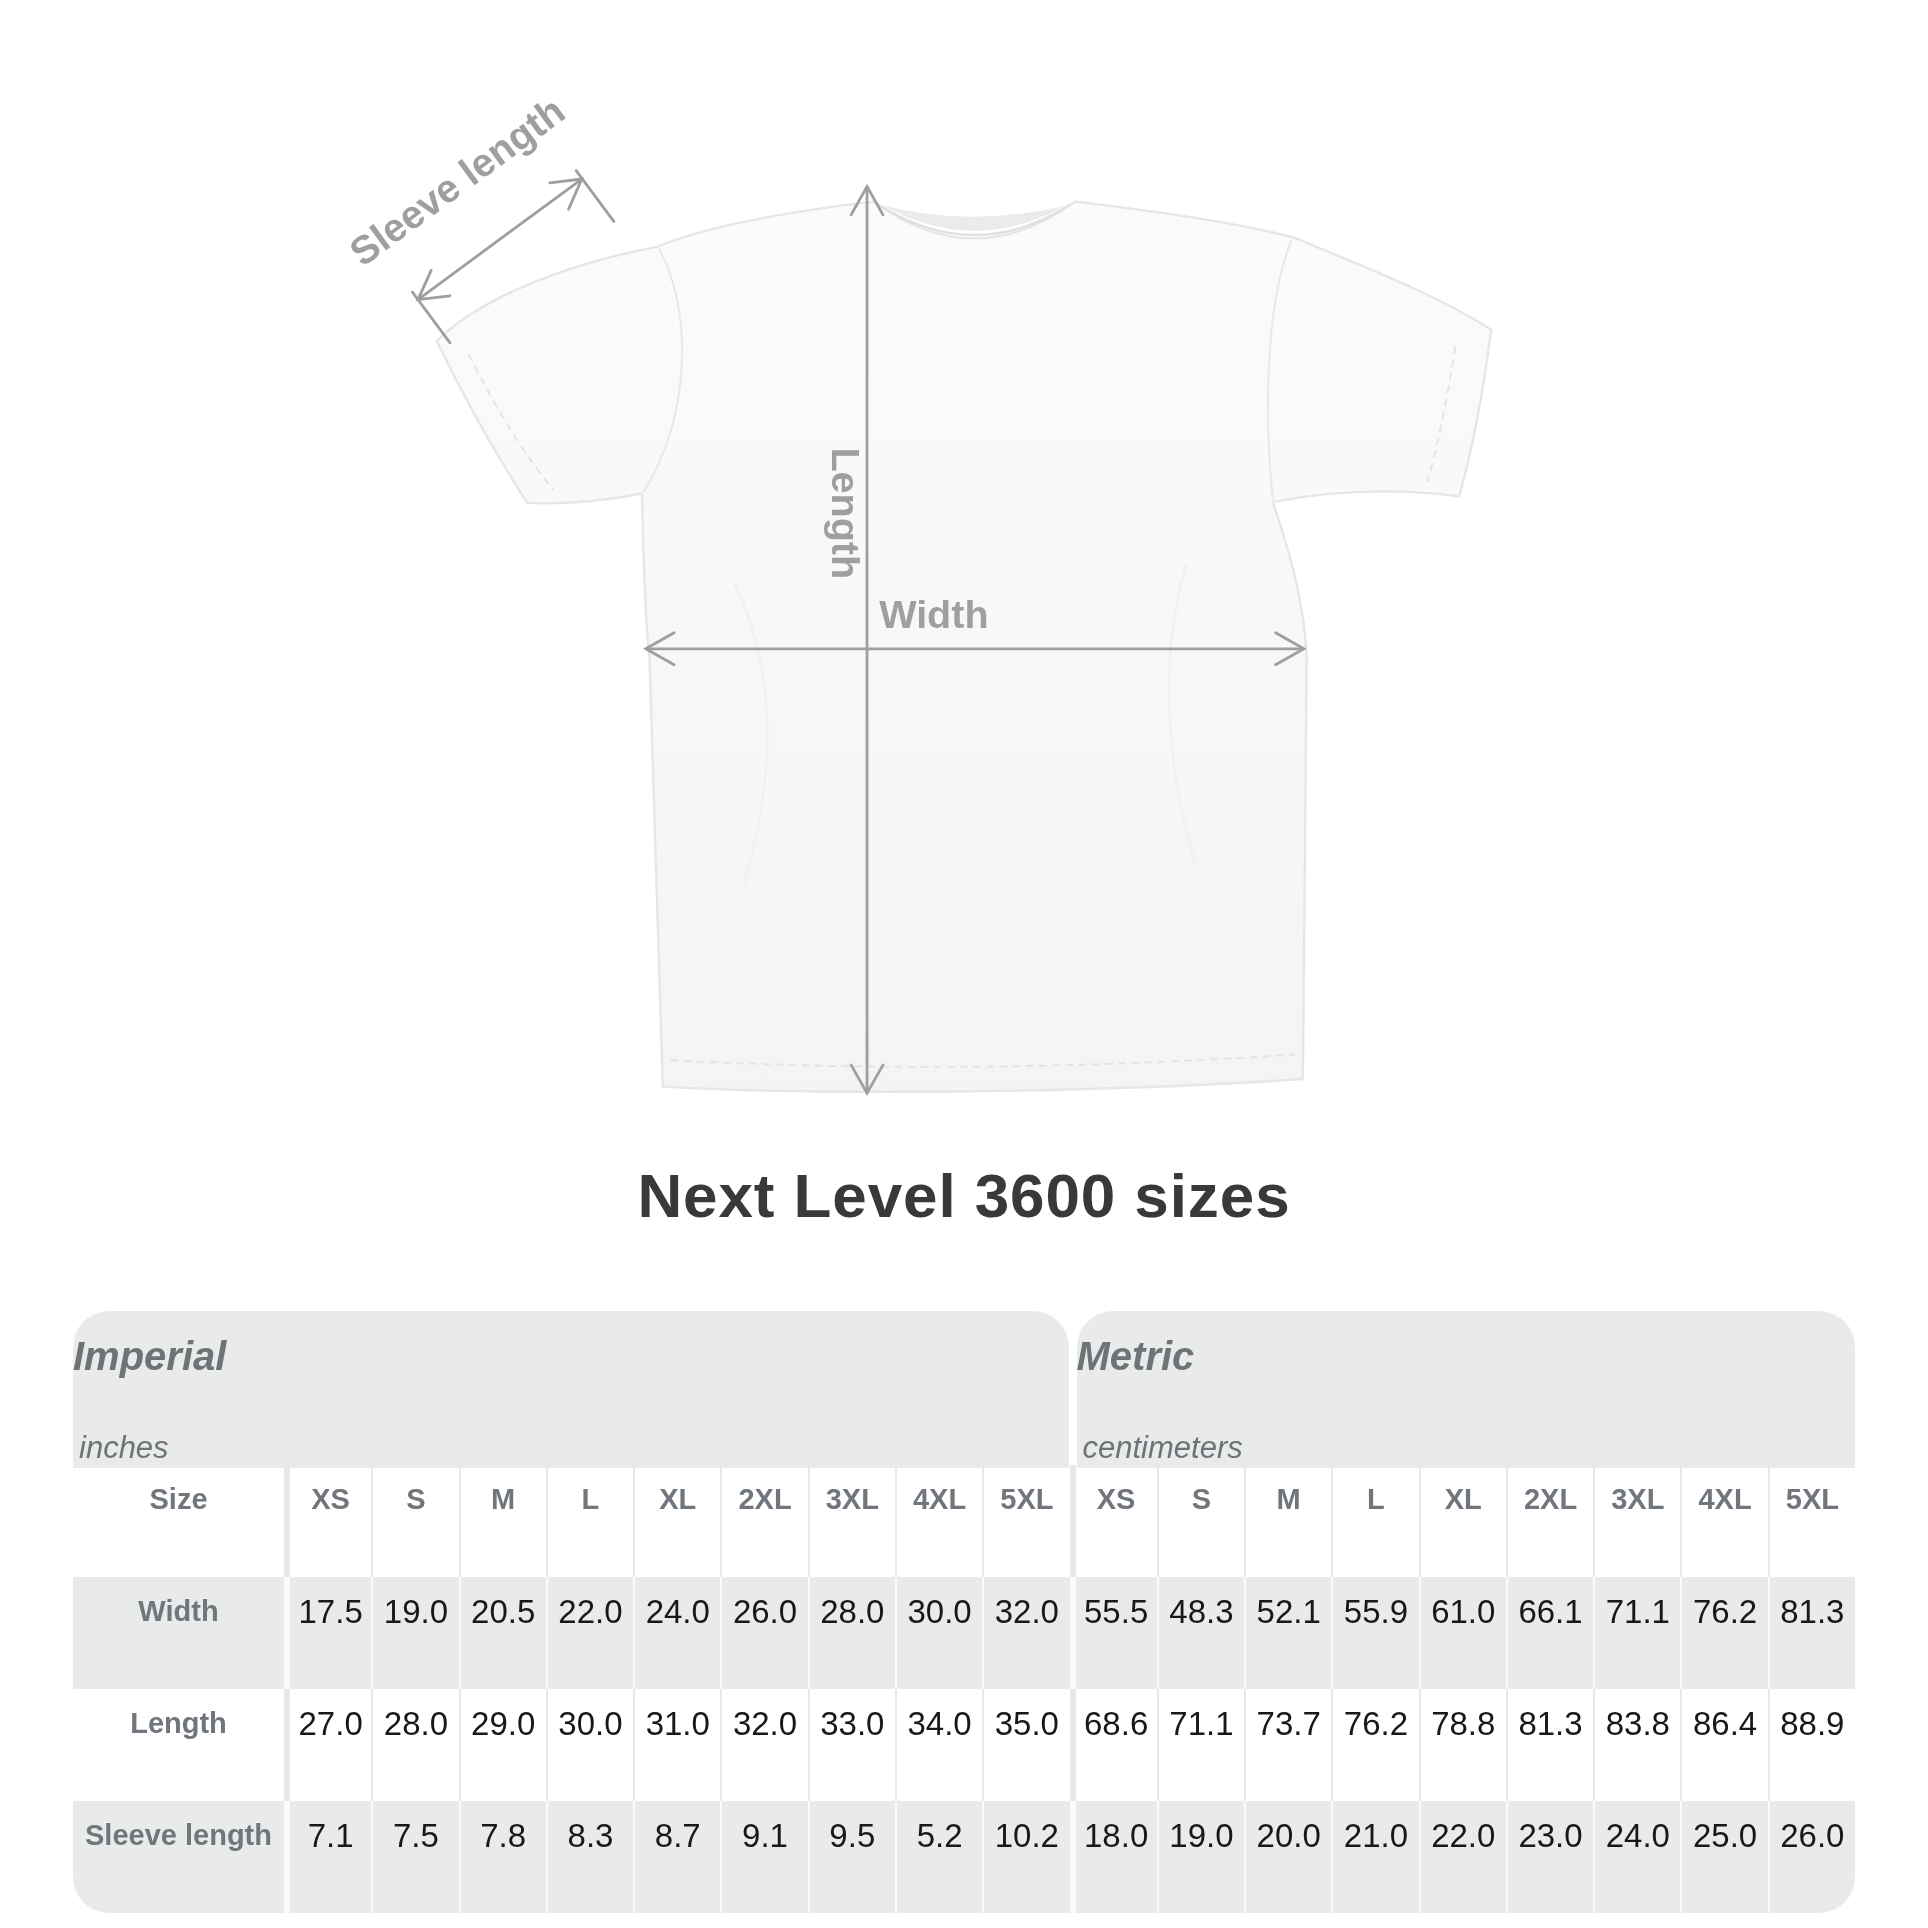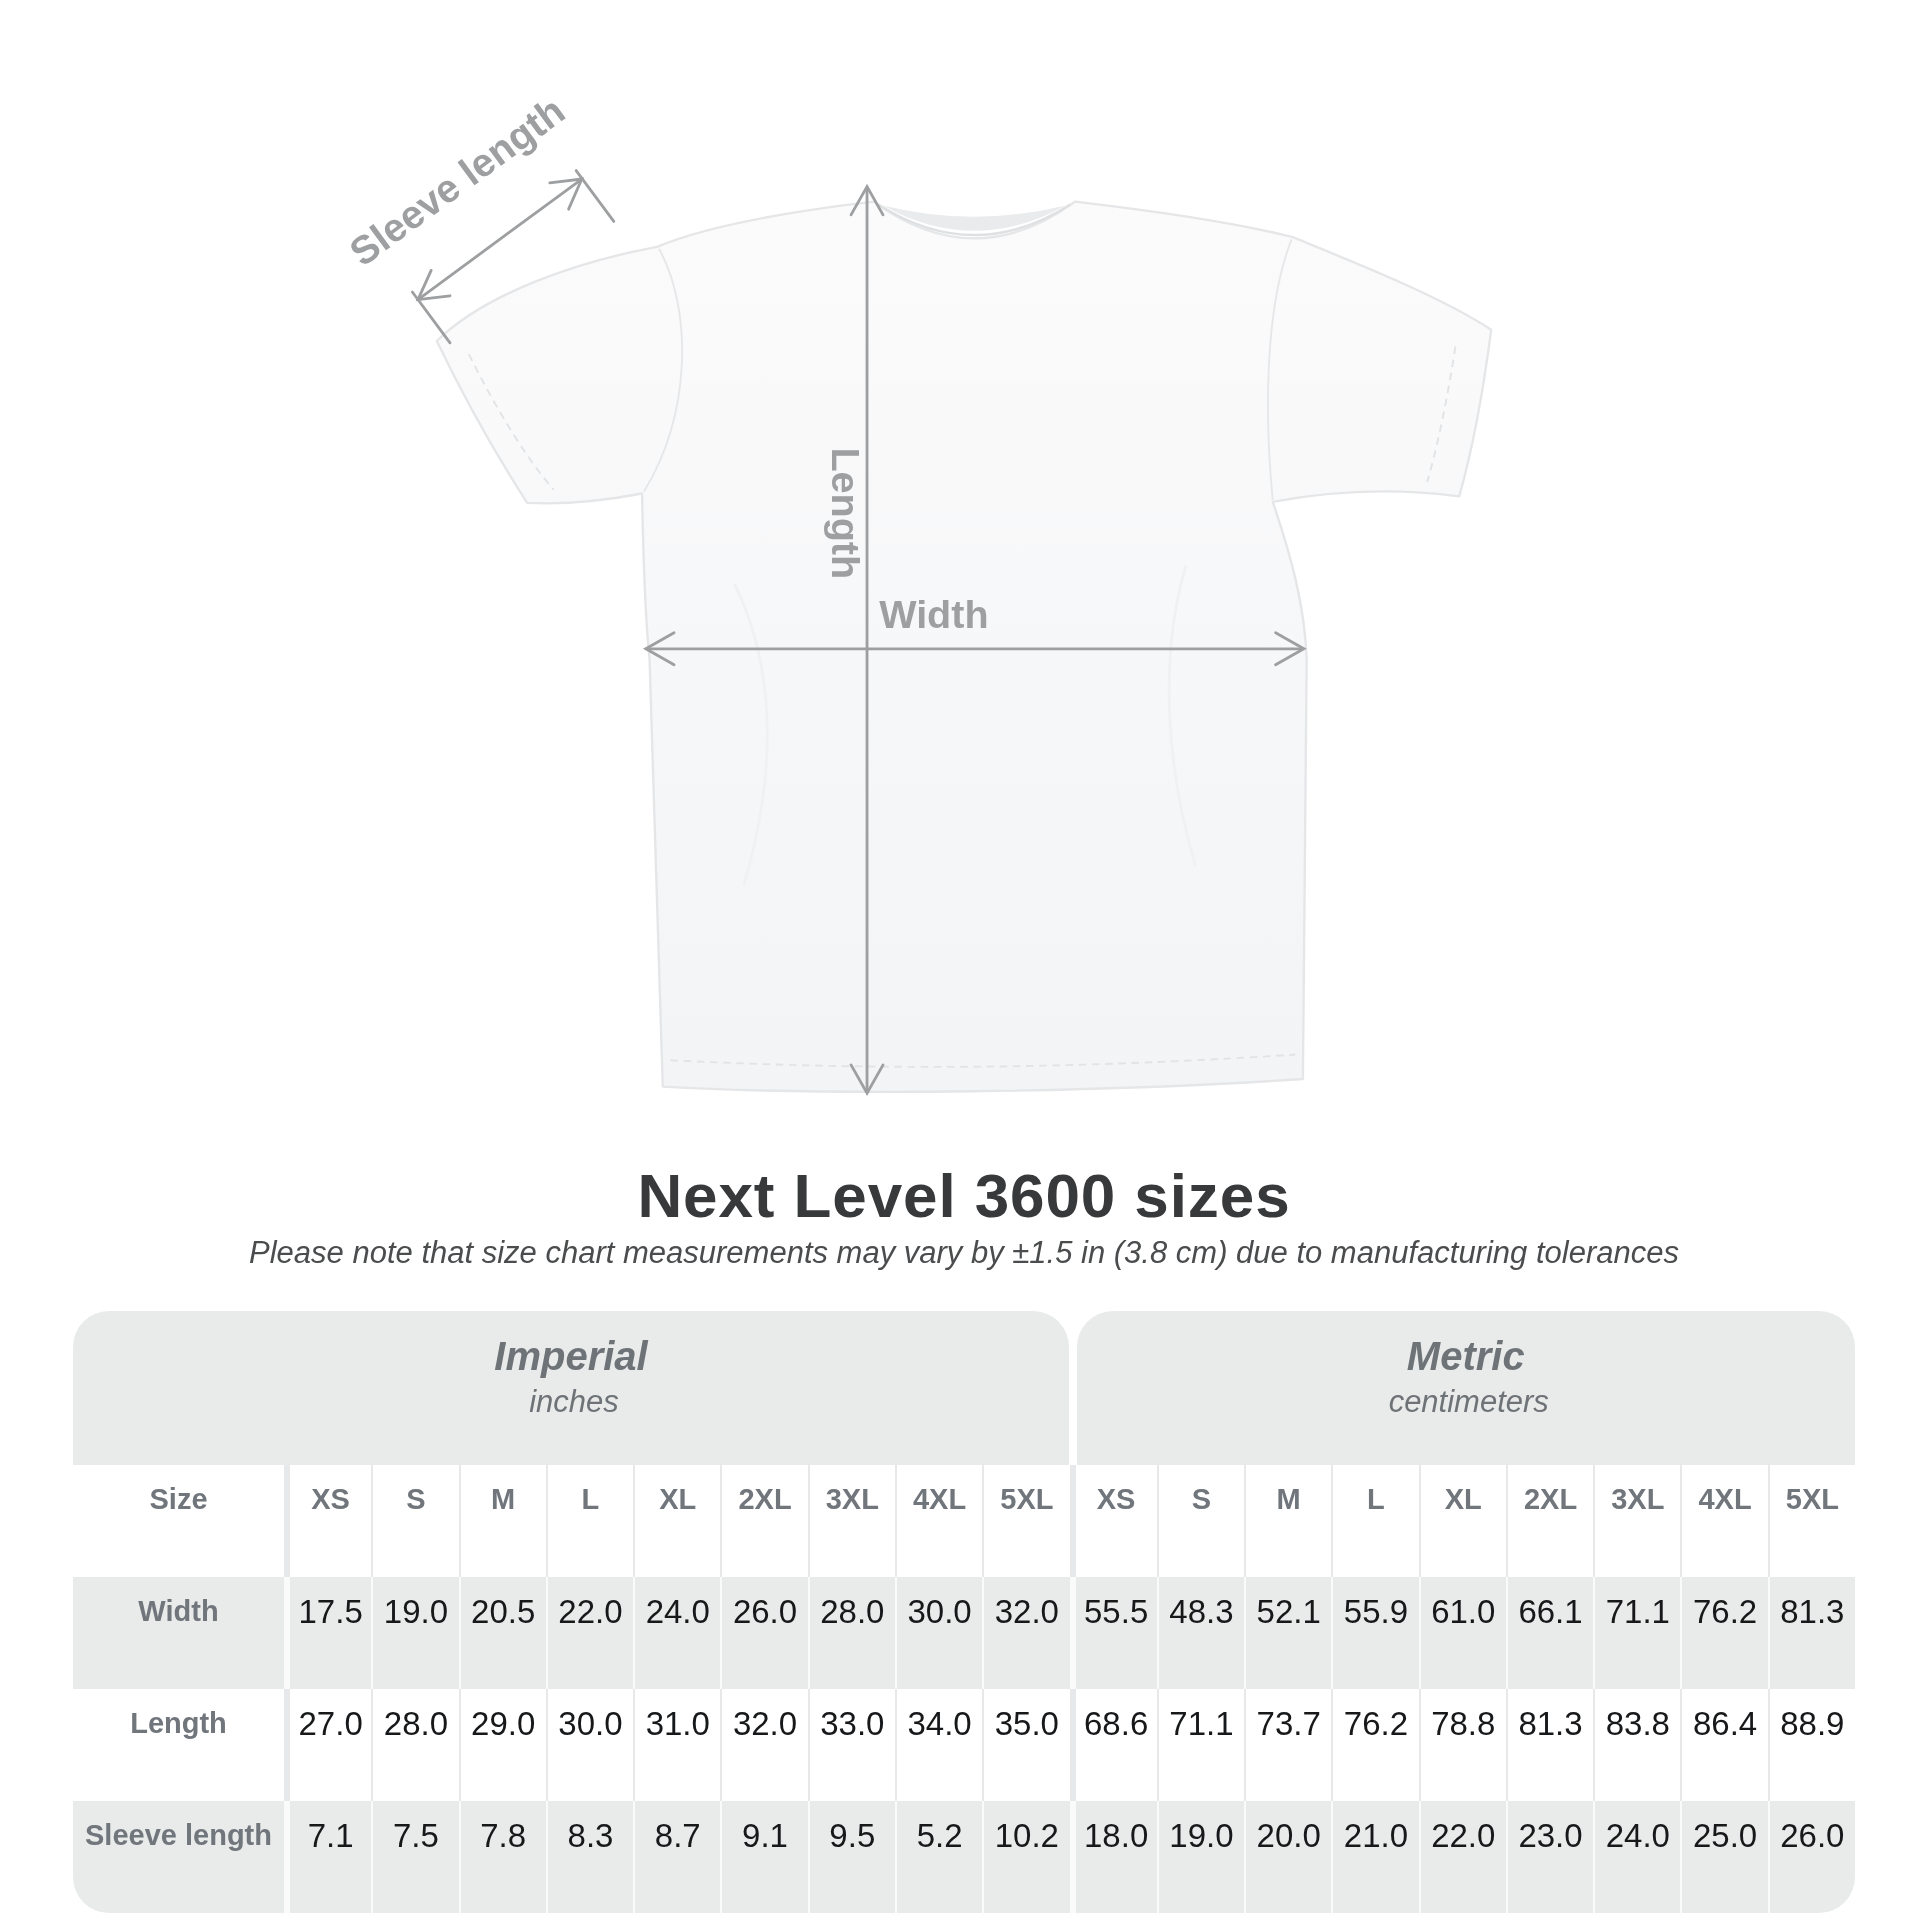--- a/index.html
+++ b/index.html
@@ -13,22 +13,22 @@
   
   .chart-title{position:absolute;left:0;top:1160px;width:1928px;text-align:center;
     font-size:62px;font-weight:bold;color:#38393b;letter-spacing:0.9px;}
   .chart-subtitle{position:absolute;left:0;top:1235px;width:1928px;text-align:center;
     font-size:31px;font-style:italic;color:#4a4c4e;}
 
   
   .size-table{position:absolute;left:73px;top:1311px;width:1782px;}
   .unit-strip{display:grid;grid-template-columns:996px 7.5px auto;height:154px;}
   .unit-block{background:#e9eaea;border-radius:36px 36px 0 0;
-    display:flex;flex-direction:column;align-items:center;justify-content:flex-start;
-    padding-top:21px;box-sizing:border-box;}
+    display:flex;flex-direction:column;align-items:flex-start;justify-content:flex-start;
+    padding-top:21px;box-sizing:border-box;gap:46px;}
   .unit-label{font-size:40px;font-weight:bold;font-style:italic;color:#6d7377;line-height:49px;}
   .unit-sub{font-size:31px;font-style:italic;color:#6d7377;line-height:41px;margin-left:6px;}
   .unit-gap{background:#ffffff;}
 
   .trow{display:grid;grid-template-columns:211px repeat(18,1fr);height:112px;text-align:center;}
   .row-gray{background:#e9eaea;}
   .row-white{background:#ffffff;}
   .row-last{border-radius:0 0 36px 36px;}
 
   .cell{display:flex;align-items:center;justify-content:center;
@@ -109,21 +109,20 @@
       </g>
       <g fill="#9d9fa1" font-weight="bold" font-size="42" font-family="Liberation Sans, DejaVu Sans, sans-serif">
         <text transform="translate(494,204) rotate(-36.3)" text-anchor="middle">Sleeve length</text>
         <text transform="translate(884,545) rotate(90)" text-anchor="middle">Length</text>
         <text x="992" y="667" text-anchor="middle">Width</text>
       </g>
     </svg>
   </div>
 
   <div class="chart-title">Next Level 3600 sizes</div>
-  <div class="chart-subtitle">Please note that size chart measurements may vary by ±1.5 in (3.8 cm) due to manufacturing tolerances</div>
 
   <div class="size-table">
     <div class="unit-strip">
       <div class="unit-block">
         <div class="unit-label">Imperial</div>
         <div class="unit-sub">inches</div>
       </div>
       <div class="unit-gap"></div>
       <div class="unit-block">
         <div class="unit-label">Metric</div>

